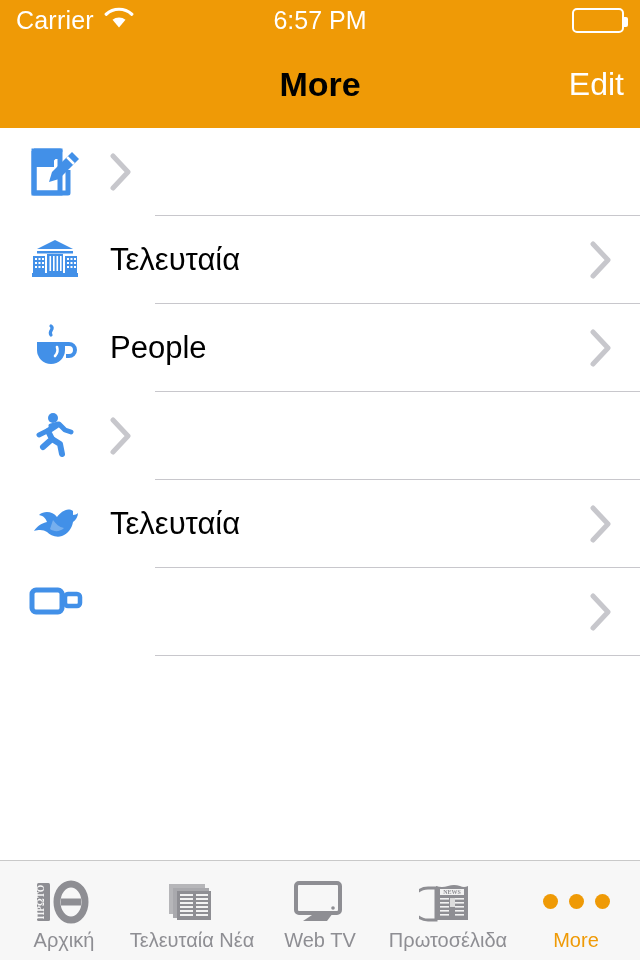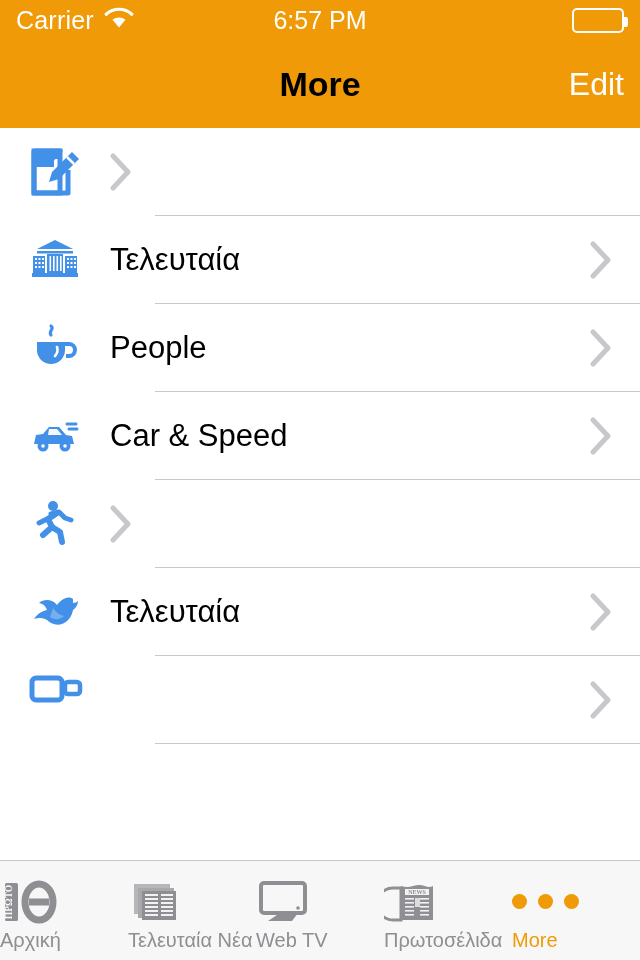--- a/index.html
+++ b/index.html
@@ -108,21 +108,21 @@
     height:100px; flex:0 0 100px;
     background:#f7f7f7;
     border-top:1px solid #c9c9c9;
     display:flex;
     position:relative;
     z-index:5;
   }
   .tab {
     flex:1 1 0;
     display:flex; flex-direction:column;
-    align-items:flex-start; justify-content:center;
+    align-items:center; justify-content:center;
     gap:4px;
     padding-top:6px;
   }
   .tab-icon {
     height:48px;
     display:flex; align-items:center; justify-content:center;
   }
   .tab-icon svg { display:block; }
   .tab-label {
     font-size:20px; color:#8e8e93; line-height:1;
@@ -234,40 +234,20 @@
         </svg>
       </div>
       <div class="row-label">People</div>
       <div class="chevron">
         <svg width="22" height="38" viewBox="0 0 22 38">
             <path d="M3 3 L18 19 L3 35" fill="none" stroke="#c7c7cc" stroke-width="5" stroke-linecap="round" stroke-linejoin="round"></path>
           </svg>
       </div>
     </div>
 
-    <div class="row">
-      <div class="row-icon">
-        <svg width="56" height="56" viewBox="0 0 56 56">
-          <path d="M7 36 l2 -9 l7 -1 l6 -7 h10 l7 8 l6 1 l2 8 z" fill="#4290e8"></path>
-          <path d="M22 21 h8 l5 6 h-14 z" fill="#fff" opacity="0.95"></path>
-          <circle cx="16" cy="38" r="5.5" fill="#4290e8"></circle>
-          <circle cx="38" cy="38" r="5.5" fill="#4290e8"></circle>
-          <circle cx="16" cy="38" r="1.8" fill="#fff"></circle>
-          <circle cx="38" cy="38" r="1.8" fill="#fff"></circle>
-          <path d="M40 16 h9" stroke="#4290e8" stroke-width="3" stroke-linecap="round"></path>
-          <path d="M42 21 h8" stroke="#4290e8" stroke-width="3" stroke-linecap="round"></path>
-        </svg>
-      </div>
-      <div class="row-label">Car &amp; Speed</div>
-      <div class="chevron">
-        <svg width="22" height="38" viewBox="0 0 22 38">
-            <path d="M3 3 L18 19 L3 35" fill="none" stroke="#c7c7cc" stroke-width="5" stroke-linecap="round" stroke-linejoin="round"></path>
-          </svg>
-      </div>
-    </div>
 
     <div class="row">
       <div class="row-icon">
         <svg width="56" height="56" viewBox="0 0 56 56">
           <circle cx="26" cy="10" r="5" fill="#4290e8"></circle>
           <path d="M24 18 l8 -2 l6 6 l6 2" fill="none" stroke="#4290e8" stroke-width="5" stroke-linecap="round" stroke-linejoin="round"></path>
           <path d="M30 17 l-9 6 l4 8 l-9 8" fill="none" stroke="#4290e8" stroke-width="6" stroke-linecap="round" stroke-linejoin="round"></path>
           <path d="M25 31 l8 5 l2 10" fill="none" stroke="#4290e8" stroke-width="6" stroke-linecap="round" stroke-linejoin="round"></path>
           <path d="M20 23 l-8 4" fill="none" stroke="#4290e8" stroke-width="5" stroke-linecap="round"></path>
         </svg>

